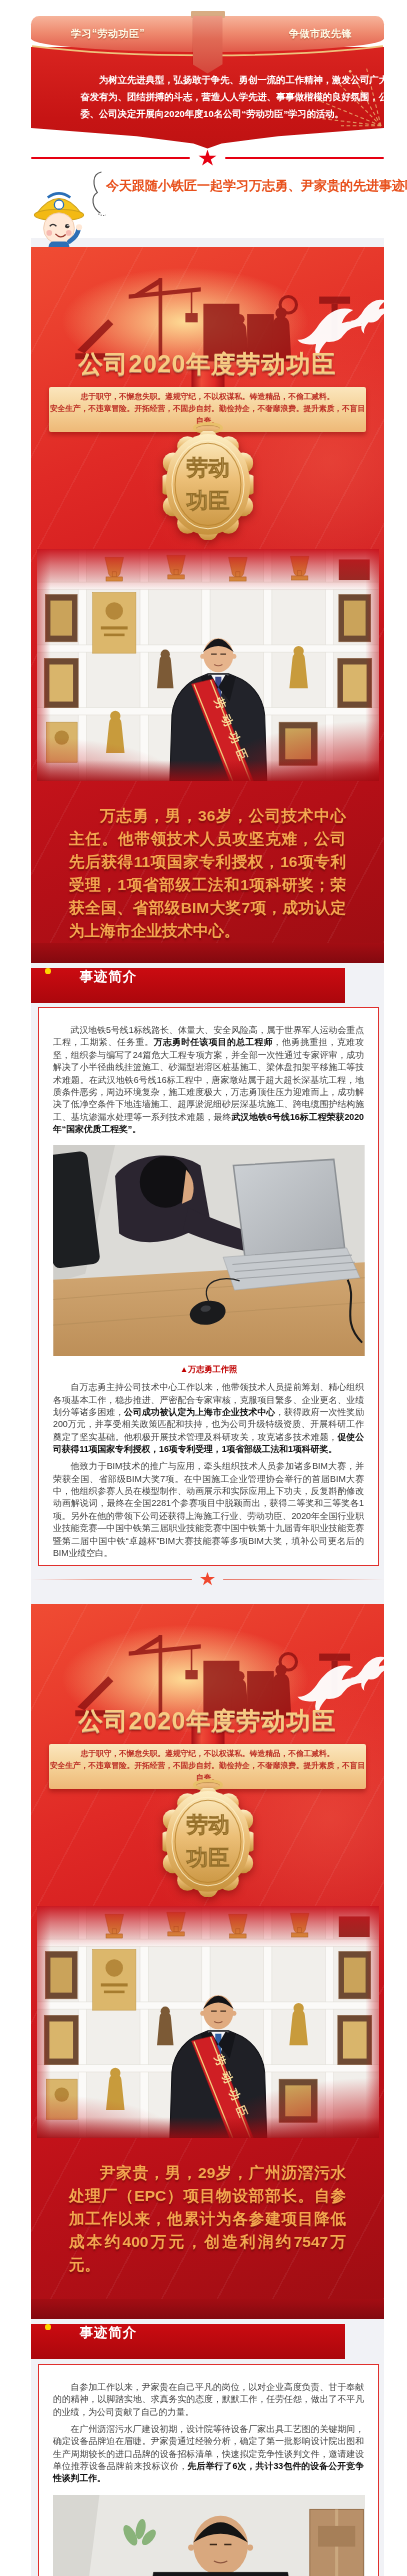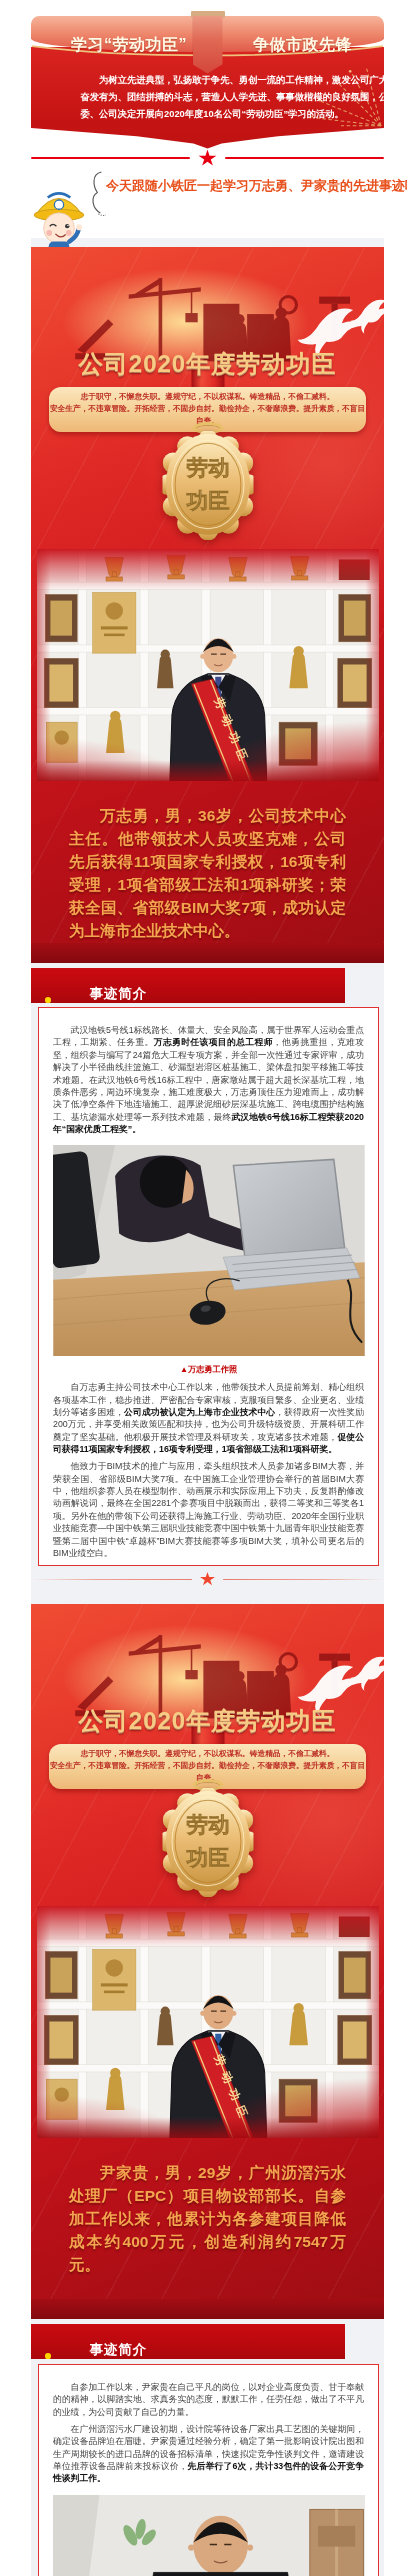--- a/index.html
+++ b/index.html
@@ -9,22 +9,22 @@
 
   
   .hdr{position:absolute;left:31px;top:15.5px;width:353px;height:133px;}
   .hdr-body{position:absolute;left:0;top:31px;width:353px;height:102px;z-index:1;
     background:linear-gradient(180deg,#d92420 0%,#c61414 70%,#bf1212 100%);
     clip-path:polygon(0 0,100% 0,100% 80%,70% 88%,54% 95%,50% 100%,46% 95%,30% 88%,0 80%);}
   .hdr-band{position:absolute;left:0;top:0;width:353px;height:36px;z-index:2;
     background:linear-gradient(180deg,#f6b49b 0%,#ef8b70 45%,#e05a49 100%);
     border-radius:8.2px 8.2px 50% 50%/8.2px 8.2px 13.4px 13.4px;}
   .hdr-curve{position:absolute;left:0;top:27px;z-index:3;}
-  .hdr-label{position:absolute;top:11.3px;font-size:16px;font-weight:bold;color:#fffbe8;z-index:4;
-    text-shadow:0 1px 1px rgba(150,60,20,.55);letter-spacing:0.5px;margin-top:8px;}
+  .hdr-label{position:absolute;top:11.3px;font-size:10px;font-weight:bold;color:#fffbe8;z-index:4;
+    text-shadow:0 1px 1px rgba(150,60,20,.55);letter-spacing:0.5px;}
   .hdr-label.left{left:40px;}
   .hdr-label.right{right:32px;}
   .hdr-ribbon-cap{position:absolute;left:50%;transform:translateX(-50%);top:-4.1px;width:34px;height:6.2px;
     background:#d8ac83;border-radius:1px;z-index:5;}
   .hdr-ribbon{position:absolute;left:50%;transform:translateX(-50%);top:0px;width:30px;height:58px;z-index:6;
     background:linear-gradient(180deg,#eb9a84 0%,#e06a55 40%,#d4453a 100%);
     clip-path:polygon(0 0,100% 0,100% 84%,50% 100%,0 84%);
     box-shadow:0 1.5px 3.1px rgba(120,10,10,.4);}
   .hdr-intro{position:absolute;left:0;top:42px;width:353px;z-index:4;box-sizing:border-box;
     padding:14.4px 13.4px 0 13.4px;color:#ffffff;font-size:9.3px;font-weight:bold;line-height:17px;
@@ -51,21 +51,21 @@
     background:
       repeating-linear-gradient(118deg,rgba(255,255,255,.05) 0 1.5px,rgba(255,255,255,0) 1.5px 49px),
       radial-gradient(90% 40% at 85% 30%,rgba(255,120,90,.35) 0%,rgba(255,120,90,0) 60%),
       linear-gradient(160deg,#f04c33 0%,#e02a26 28%,#cc151c 55%,#b40f17 78%,#9c0d12 100%);}
   .banner .artwork{position:absolute;left:0;top:0;}
   .banner .btitle{position:absolute;left:0;top:101px;width:100%;text-align:center;z-index:3;
     font-size:24px;font-weight:bold;letter-spacing:1px;color:#f7cb83;
     text-shadow:0 1.5px 2.1px rgba(100,10,5,.6),0 0.5px 0 #fde7b6;}
   .banner .strap{position:absolute;left:50%;transform:translateX(-50%);top:122px;width:33px;height:63px;z-index:1;
     background:linear-gradient(90deg,#a50f14,#ef4a38 30%,#e02a26 70%,#a50f14);}
-  .banner .motto{position:absolute;left:18px;top:140px;width:317px;z-index:2;border-radius:12px;
+  .banner .motto{position:absolute;left:18px;top:140px;width:317px;z-index:2;border-radius:2px;
     background:linear-gradient(180deg,#fbe6bd 0%,#f4cf94 55%,#eeb877 100%);
     box-shadow:0 2.1px 4.1px rgba(100,0,0,.35);padding:4.1px 0 4.6px 0;}
   .banner .motto div{text-align:center;font-size:7.7px;font-weight:bold;color:#bd3127;line-height:12px;}
   .banner .ring{position:absolute;left:50%;transform:translateX(-50%);top:175px;width:30px;height:12.4px;z-index:2;
     border:3.1px solid #e9c06a;border-radius:50%;box-sizing:border-box;box-shadow:inset 0 0.5px 1px rgba(120,70,0,.6);}
   .banner .medal{position:absolute;left:50%;transform:translateX(-50%);top:184px;z-index:3;
     filter:drop-shadow(0 3.1px 4.1px rgba(90,0,0,.45));}
   .banner .portrait{position:absolute;left:5.7px;top:302px;width:342px;height:232px;z-index:2;}
   .banner .portrait svg{display:block;}
   .banner .portrait::before{content:"";position:absolute;inset:0;
@@ -75,22 +75,22 @@
       radial-gradient(120% 62% at 100% 100%,rgba(190,12,20,.9) 0%,rgba(190,12,20,0) 42%),
       radial-gradient(110% 50% at 0% 100%,rgba(190,12,20,.55) 0%,rgba(190,12,20,0) 38%),
       linear-gradient(90deg,rgba(190,12,20,.5) 0%,rgba(190,12,20,0) 4%,rgba(190,12,20,0) 96%,rgba(190,12,20,.5) 100%);}
   .banner .gold-intro{position:absolute;left:38px;right:38px;top:557px;z-index:3;
     font-size:15.5px;font-weight:bold;color:#f2a64f;line-height:23px;text-align:justify;text-indent:2em;
     text-shadow:0 1.5px 1.5px rgba(90,10,5,.5);}
   .banner .darkband{position:absolute;left:0;right:0;bottom:0;height:19.6px;z-index:4;
     background:linear-gradient(180deg,#a30d13,#83090f);}
 
   
-  .secbar{position:absolute;left:31px;width:314px;height:35px;display:flex;align-items:flex-end;
-    background:linear-gradient(180deg,#cb0b11,#ab070c);gap:10px;}
+  .secbar{position:absolute;left:31px;width:314px;height:35px;display:flex;align-items:flex-start;
+    background:linear-gradient(180deg,#cb0b11,#ab070c);}
   .secbar .dot{width:5.7px;height:5.7px;border-radius:50%;background:#ffd400;margin-left:14px;flex:0 0 auto;}
   .secbar .stitle{margin-left:29px;color:#ffffff;font-size:13.4px;font-weight:bold;letter-spacing:1px;}
 
   
   .wbox{position:absolute;left:38px;width:341px;background:#ffffff;border:0.5px solid #e0312e;
     box-sizing:border-box;padding:11.3px 14px;overflow:hidden;}
   .wbox p{margin:4.6px 0;font-size:8.8px;color:#3f3f3f;line-height:12.4px;text-align:justify;text-indent:2em;}
   .wbox p strong{color:#111111;}
   .wbox .photo{margin:5.2px 0 2.1px 0;}
   .wbox .caption{text-align:center;font-size:8.2px;font-weight:bold;color:#c00000;margin:3.1px 0 5.2px 0;text-indent:0;}

